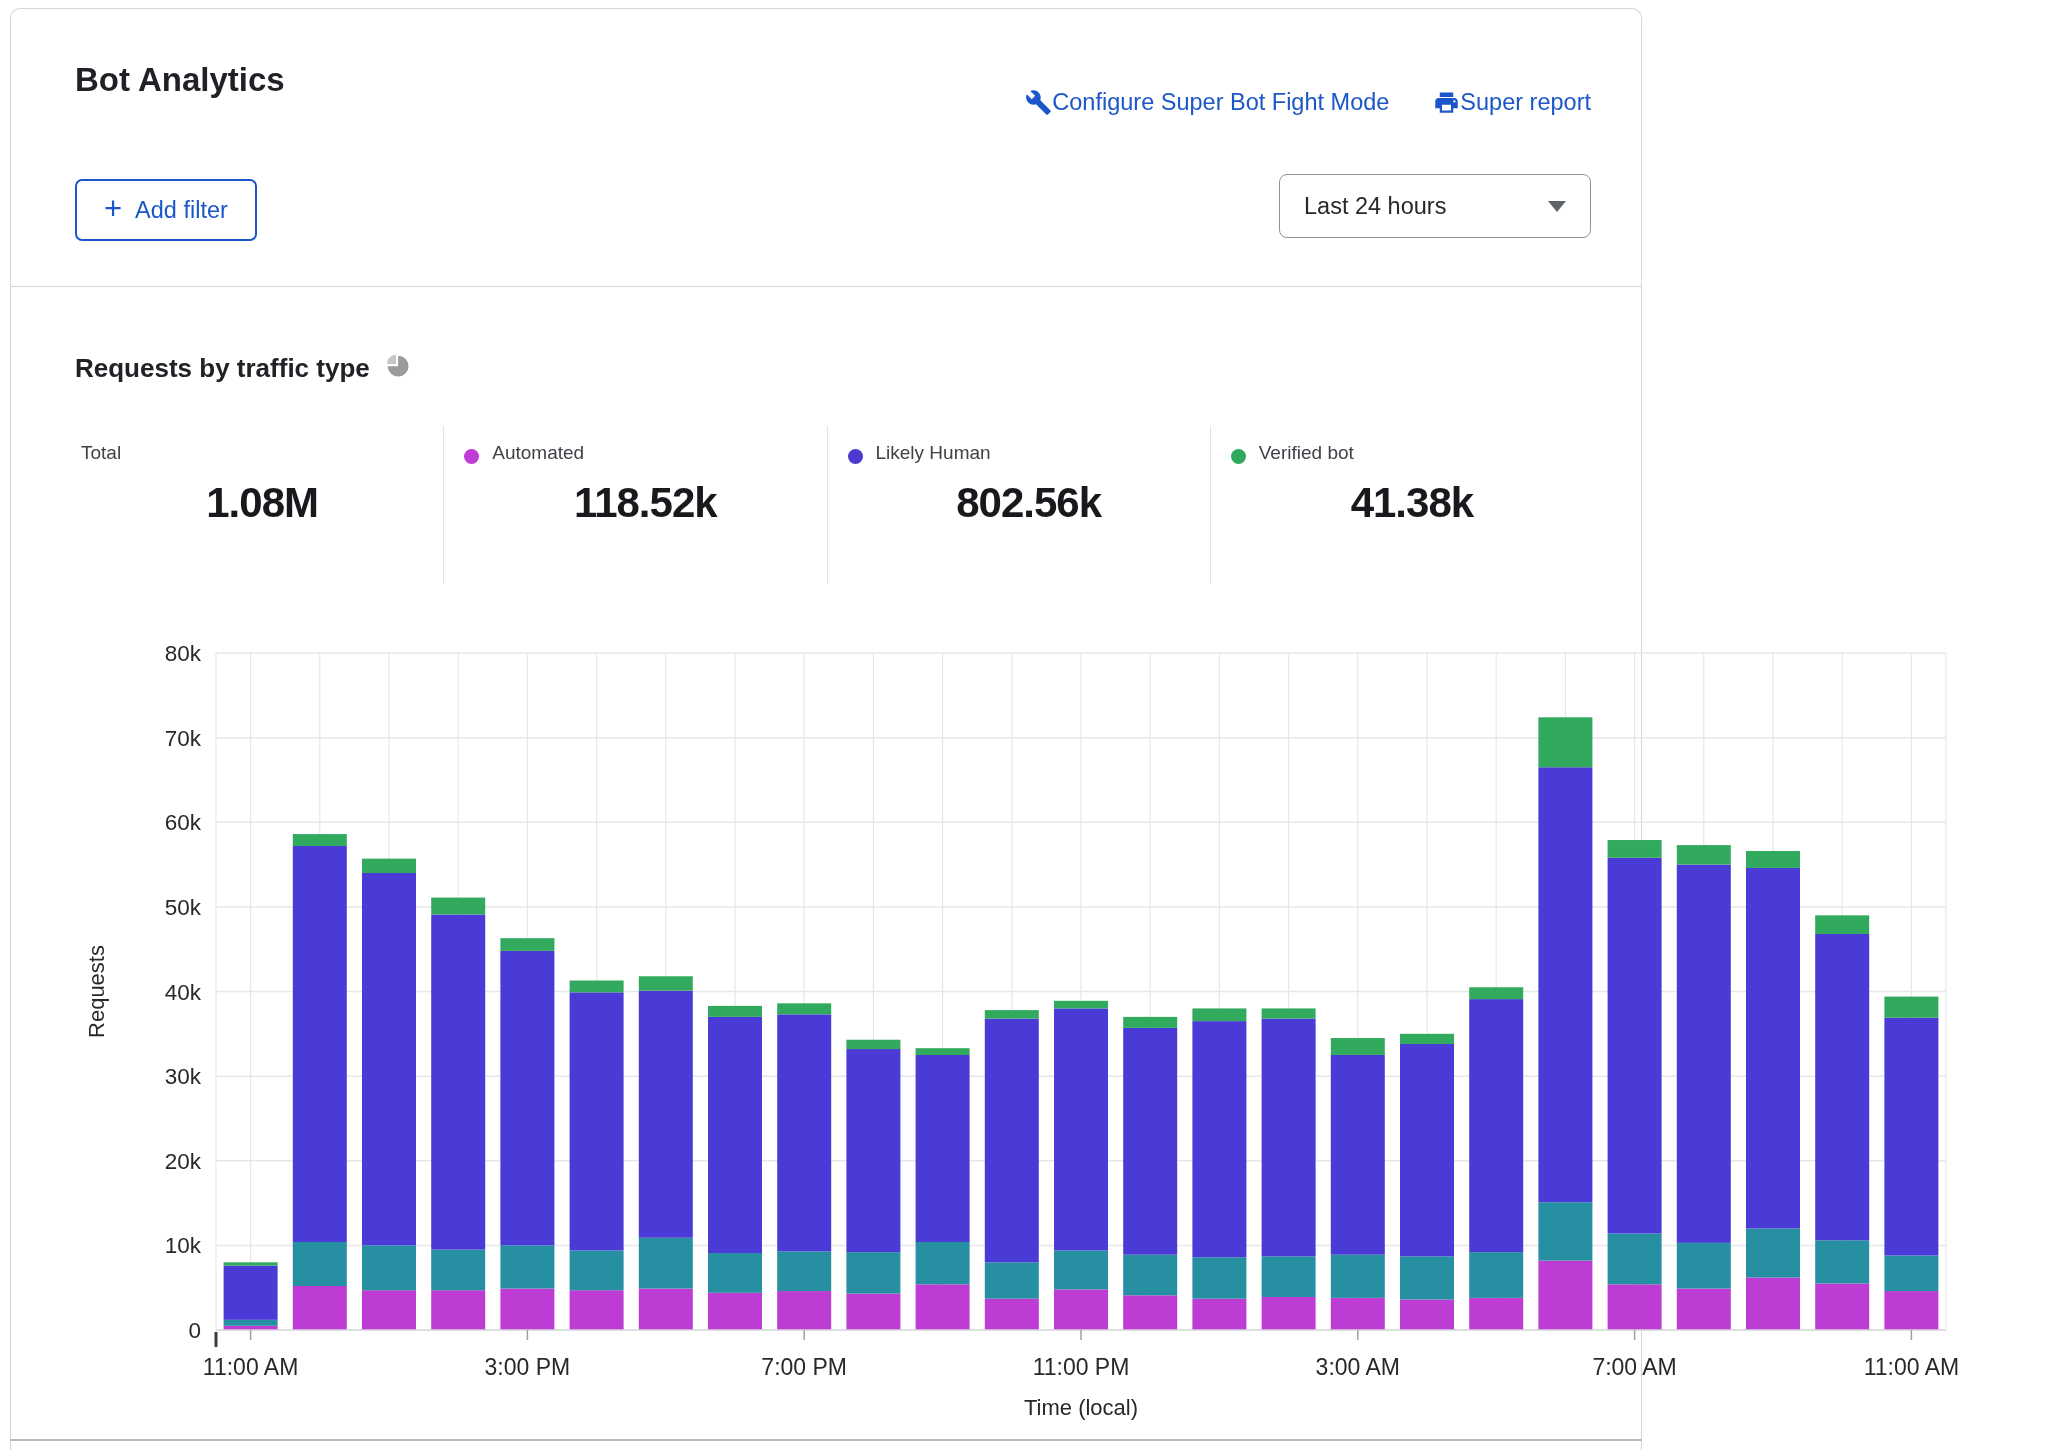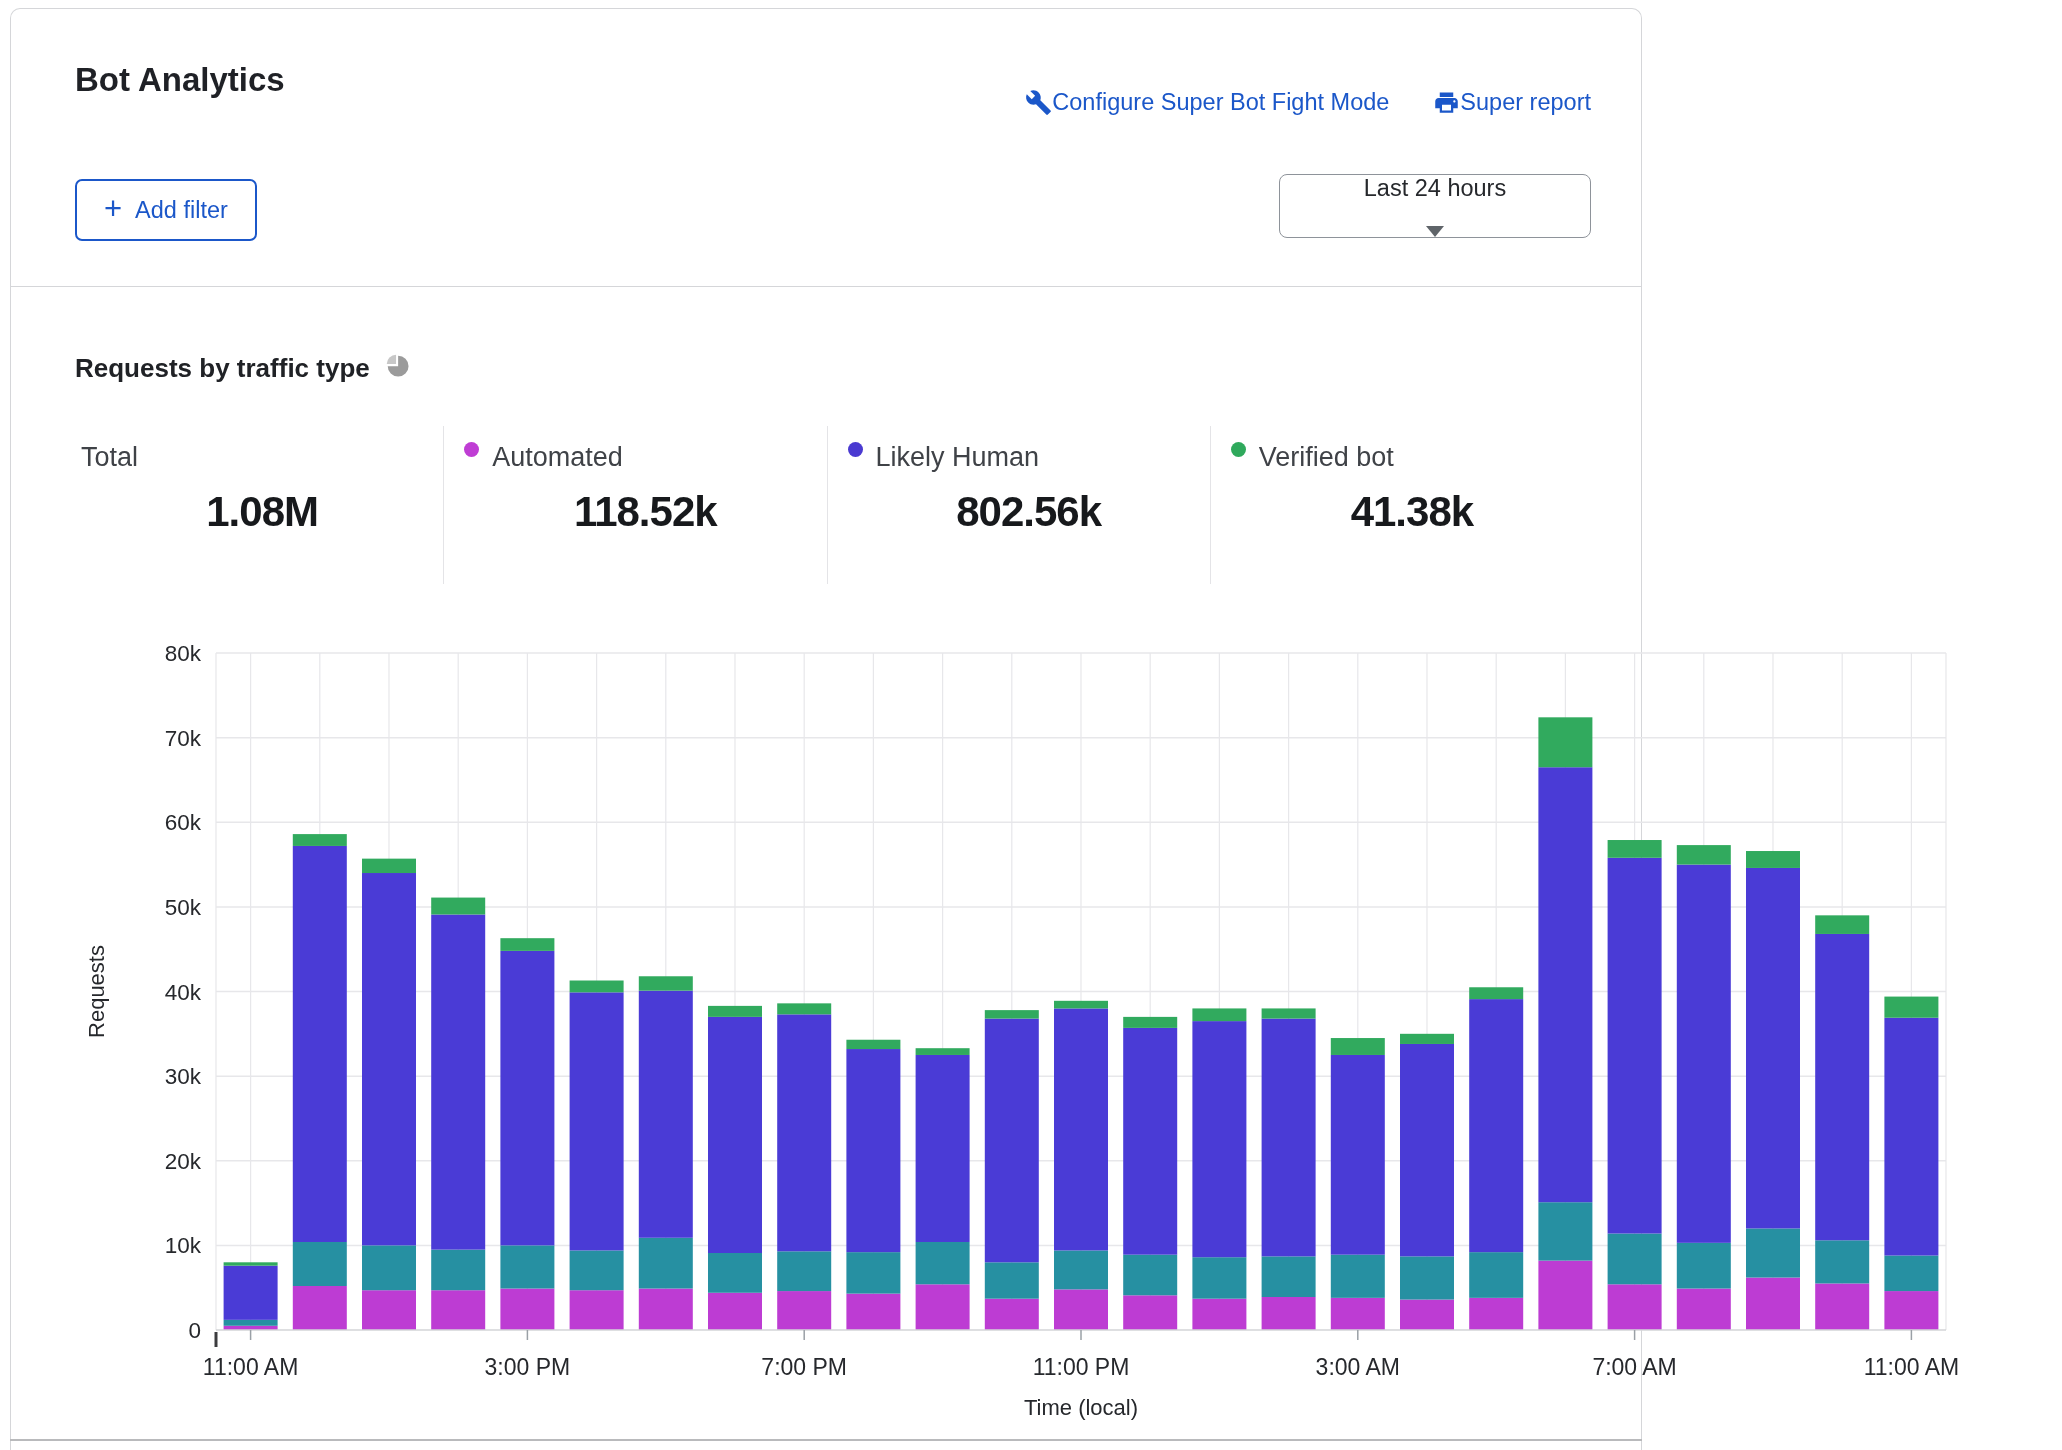--- a/index.html
+++ b/index.html
@@ -22,33 +22,33 @@
     position:absolute;left:64px;top:170px;height:62px;box-sizing:border-box;
     border:2px solid #1b57c9;border-radius:7px;background:#fff;color:#1b57c9;
     font-size:23.5px;display:flex;align-items:center;gap:13px;padding:0 27px;cursor:pointer;
     font-family:"Liberation Sans",sans-serif;
   }
   .add-filter .plus{font-size:31px;font-weight:400;line-height:1;margin-top:-3px;}
   .dropdown{
     position:absolute;right:50px;top:165px;width:312px;height:64px;box-sizing:border-box;
     border:1.5px solid #8e939a;border-radius:8px;background:#fff;
     display:flex;align-items:center;justify-content:space-between;
-    padding:0 24px;font-size:23.5px;color:#26282c;cursor:pointer;flex-direction:column;
+    padding:0 24px;font-size:23.5px;color:#26282c;cursor:pointer;
   }
   .caret{width:0;height:0;border-left:9px solid transparent;border-right:9px solid transparent;
     border-top:11px solid #5f6469;}
   .hdr-divider{position:absolute;left:0;right:0;top:277px;height:1px;background:#d5d6d9;}
   .sec-title{
     position:absolute;left:64px;top:344px;font-size:26px;font-weight:700;color:#202226;
     display:flex;align-items:flex-start;gap:15px;
   }
   .stats{position:absolute;left:64px;right:48px;top:417px;height:158px;display:flex;}
   .stat{flex:1;box-sizing:border-box;padding:16px 0 0 20px;border-left:1px solid #e4e4e7;}
   .stat:first-child{border-left:none;padding-left:6px;}
-  .stat-label{display:flex;align-items:flex-start;gap:13px;font-size:27px;color:#3f4247;}
+  .stat-label{display:flex;align-items:flex-end;gap:13px;font-size:19px;color:#3f4247;}
   .dot{width:15px;height:15px;border-radius:50%;flex:0 0 auto;}
   .stat-value{margin-top:15px;font-size:42px;font-weight:700;color:#17191c;letter-spacing:-1px;text-align:center;}
   .chart-wrap{position:absolute;left:65px;top:612px;width:1915px;height:810px;}
   .tick{font:22.5px "Liberation Sans",sans-serif;fill:#26282c;}
   .xtick{font:23px "Liberation Sans",sans-serif;fill:#26282c;}
   .axtitle{font:22px "Liberation Sans",sans-serif;fill:#26282c;}
   .bottom-divider{position:absolute;left:-1px;right:-1px;top:1430px;height:2px;background:#b9babc;}
 </style>
 </head>
 <body>

